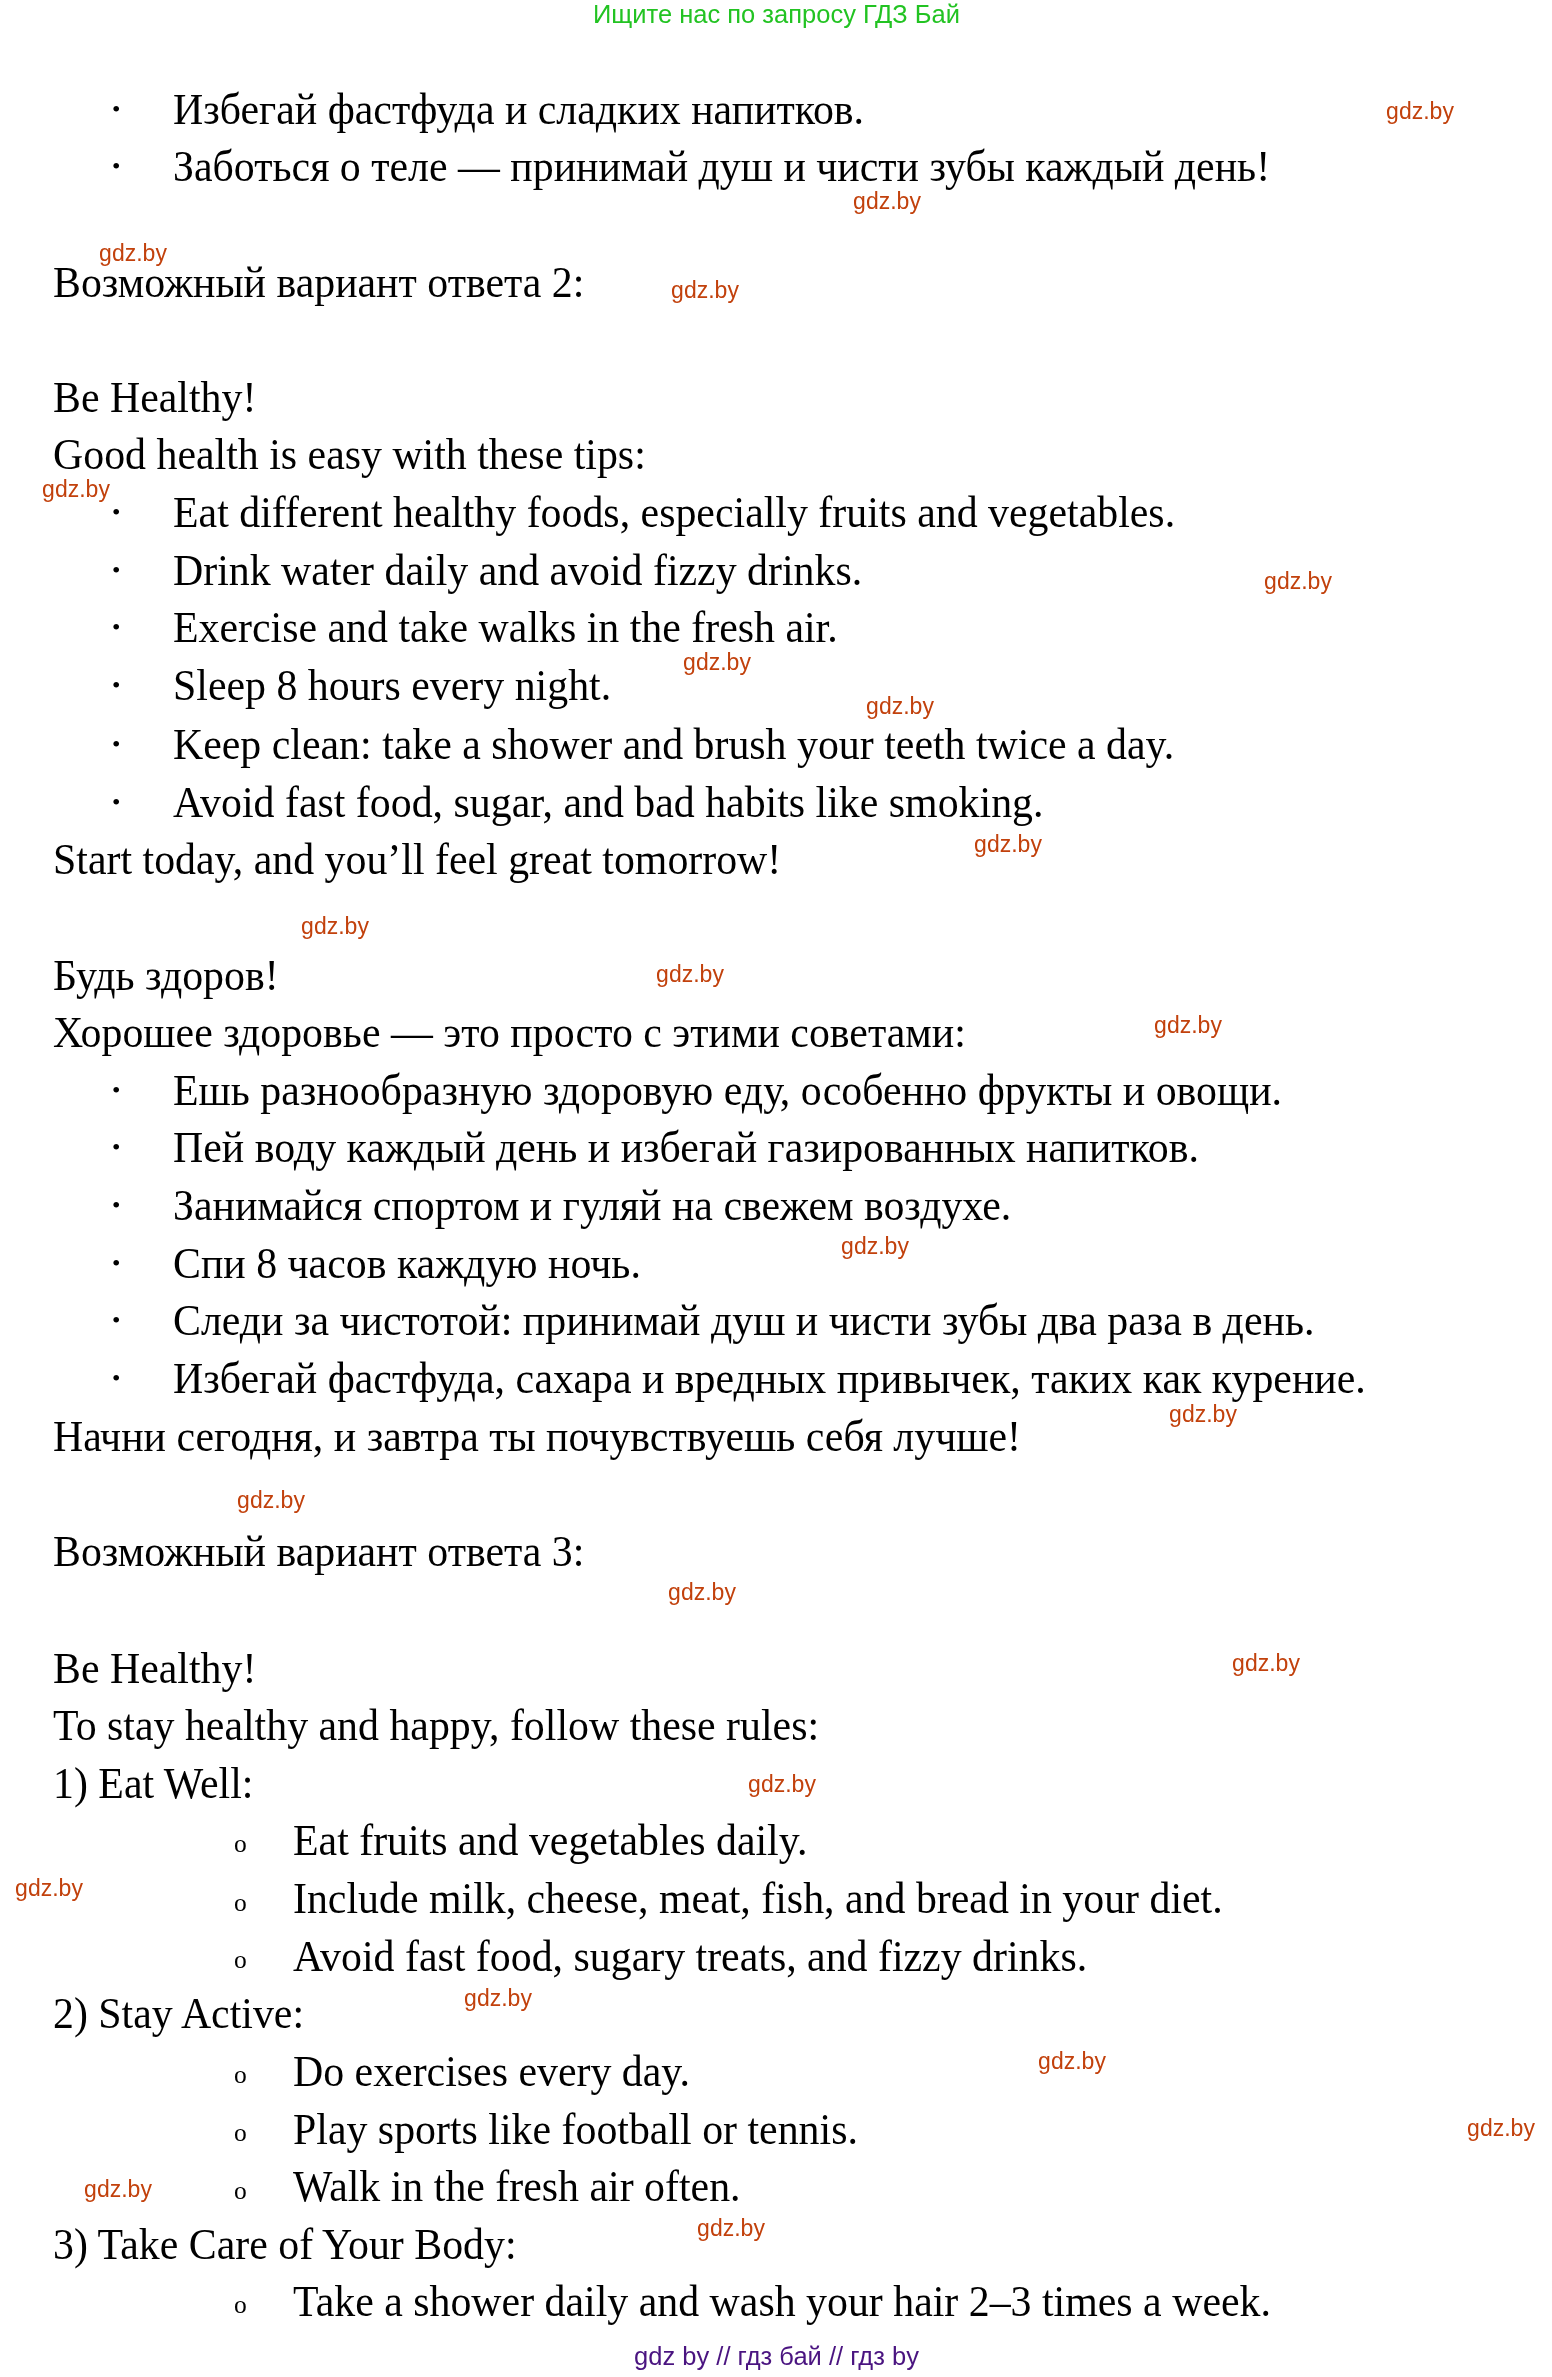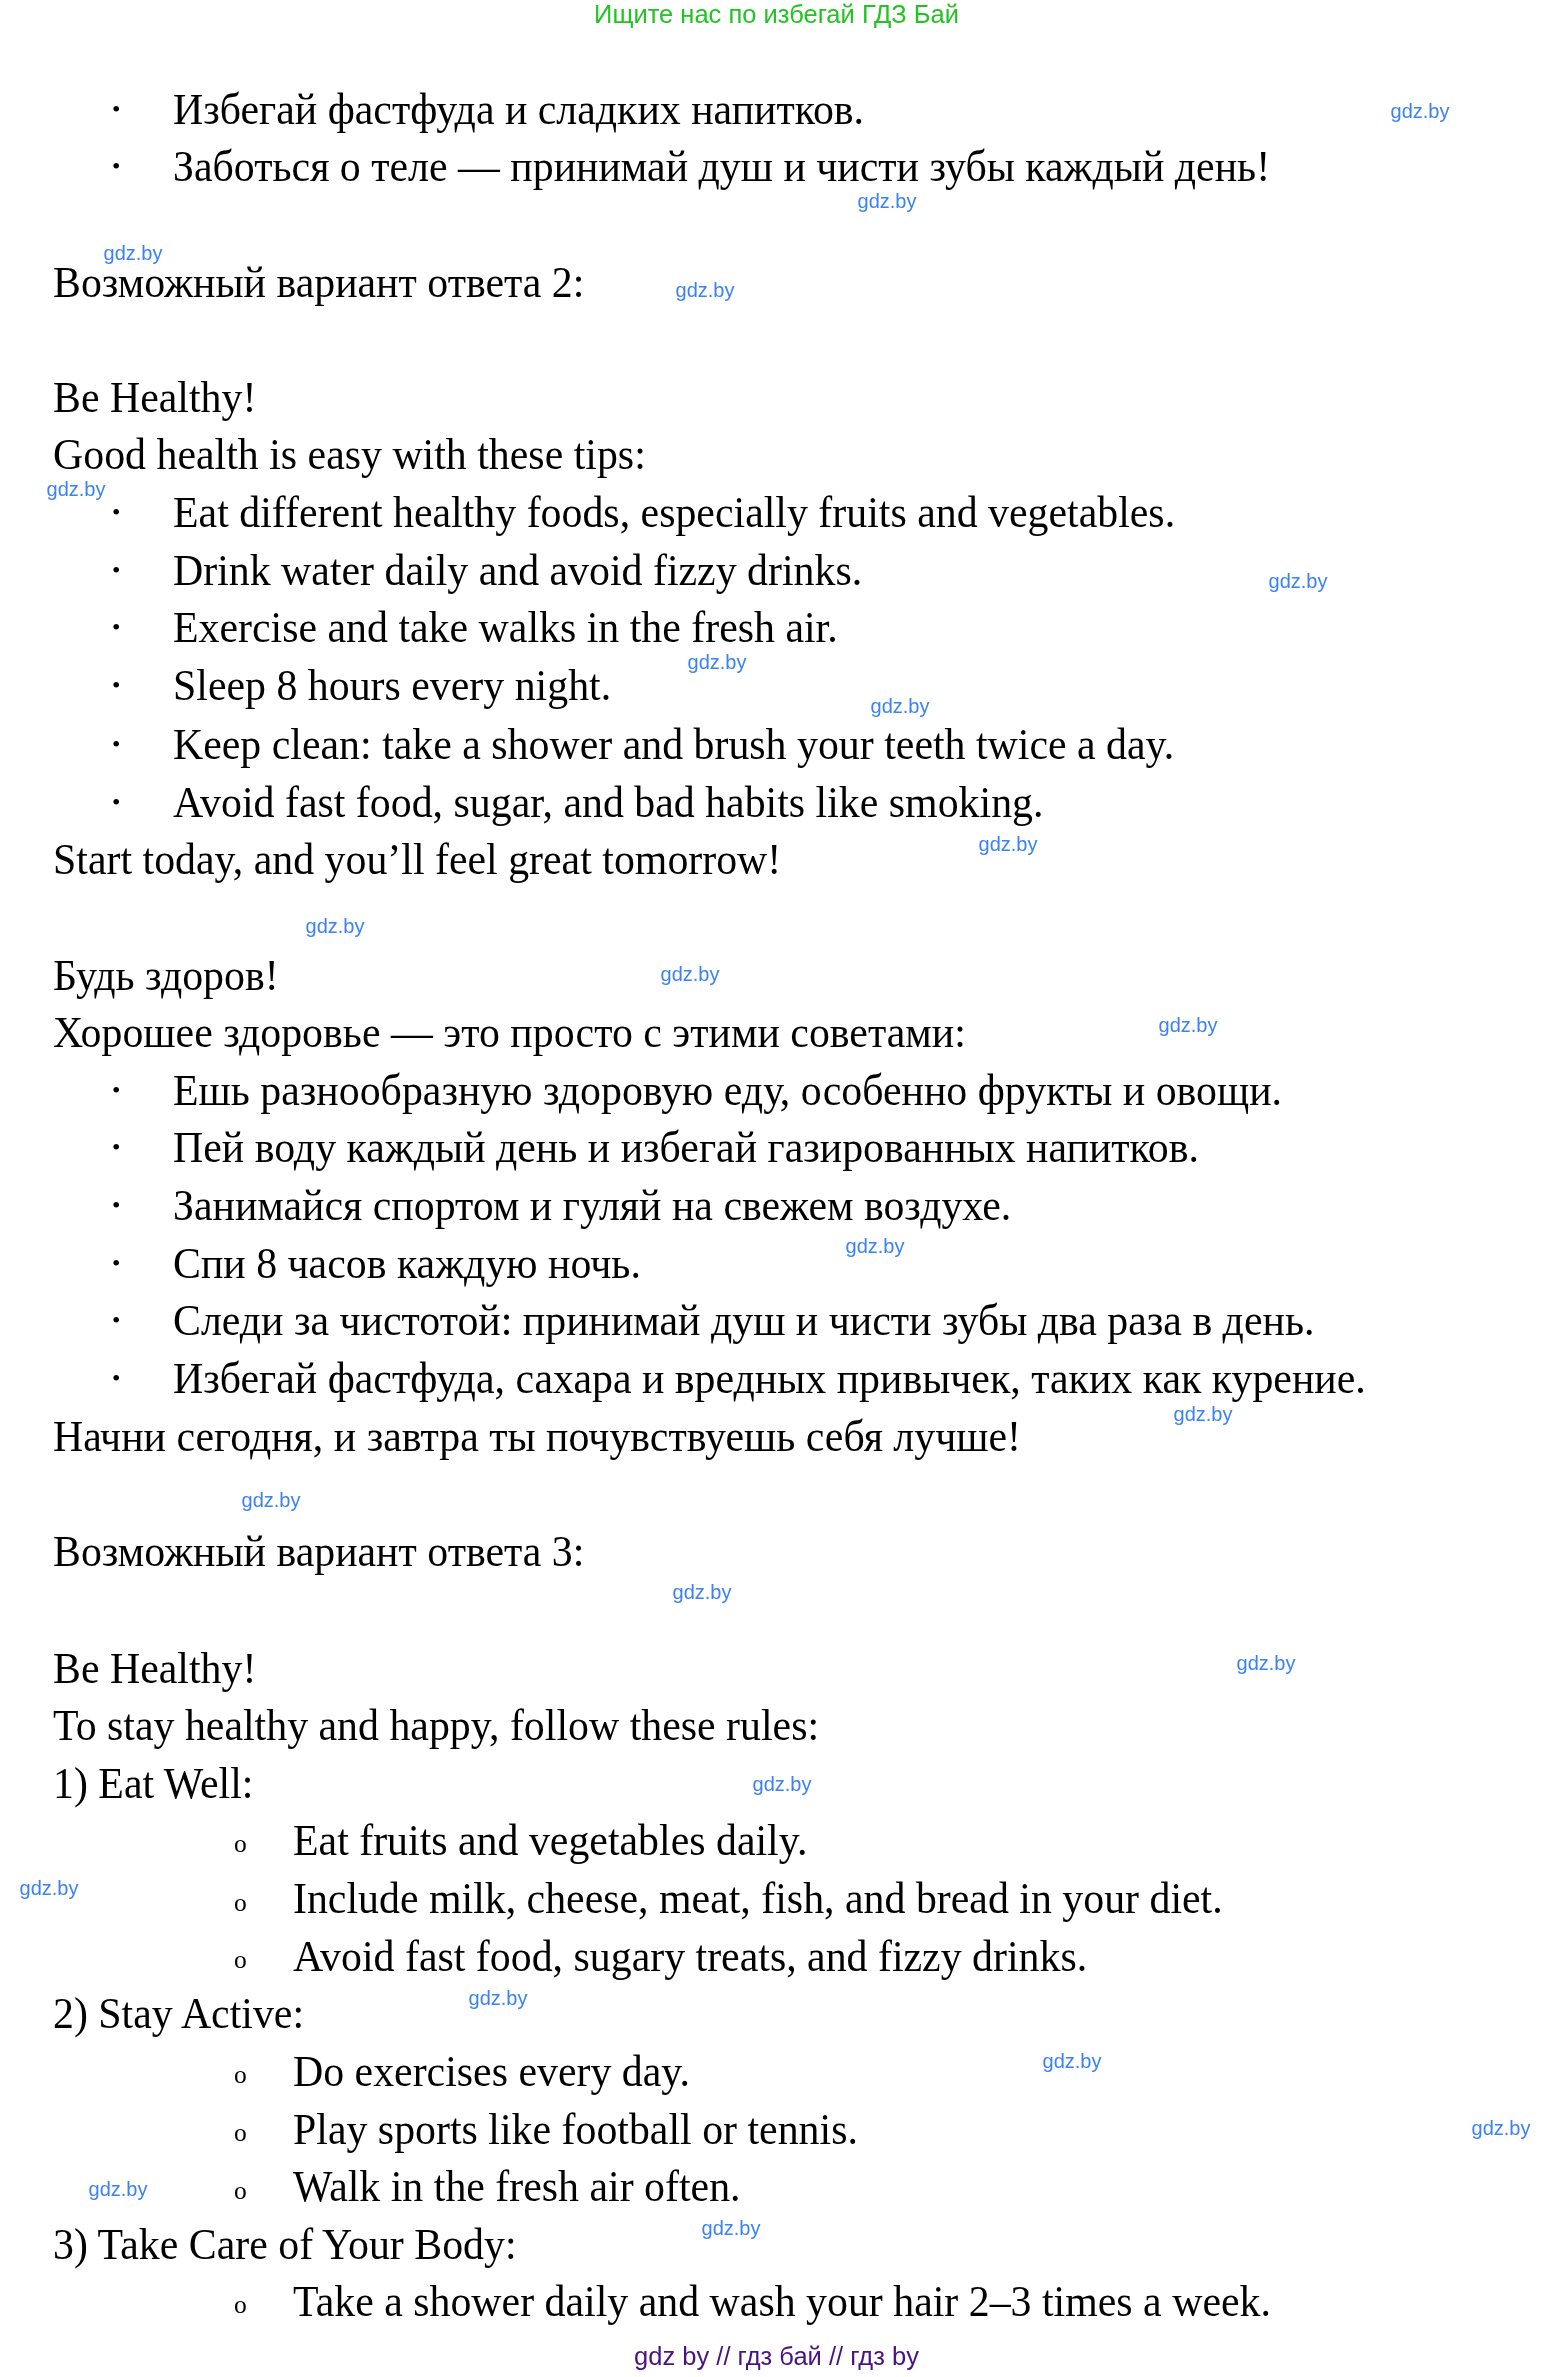--- a/index.html
+++ b/index.html
@@ -2,26 +2,26 @@
 <html style="font-size:12.8px"><head>
 <meta charset="utf-8">
 <style>
   html, body { margin:0; padding:0; background:#ffffff; }
   body { width:1553px; height:2377px; position:relative; overflow:hidden; }
   .hdr { position:absolute; top:0; left:0; width:1553px; text-align:center; font-family:"Liberation Sans", sans-serif; font-size:25.5px; line-height:29px; color:#22c322; }
   .ftr { position:absolute; top:2340px; left:0; width:1553px; text-align:center; font-family:"Liberation Sans", sans-serif; font-size:25.5px; line-height:32px; color:#4a1480; }
   .ln { position:absolute; font-family:"Liberation Serif", serif; font-size:45px; line-height:51px; color:#000; white-space:nowrap; transform:scaleX(0.93); transform-origin:left center; }
   .bul { position:absolute; font-family:"Liberation Serif", serif; font-size:24px; line-height:51px; color:#000; }
   .sub { position:absolute; font-family:"Liberation Serif", serif; font-size:25.5px; line-height:51px; color:#000; }
-  .wm { position:absolute; font-family:"Liberation Sans", sans-serif; font-size:20px; line-height:25.5px; color:#3b82f6; white-space:nowrap; transform:translate(-50%,-50%); }
+  .wm { position:absolute; font-family:"Liberation Sans", sans-serif; font-size:23px; line-height:25.5px; color:#c2410c; white-space:nowrap; transform:translate(-50%,-50%); }
 </style>
 </head>
 <body>
 
-<div class="hdr">Ищите нас по избегай ГДЗ Бай</div>
+<div class="hdr">Ищите нас по запросу ГДЗ Бай</div>
 
 <div id="content">
     <span class="bul" style="left: 112px; top: 84px;">•</span>
     <div class="ln" style="top: 84px; left: 173px;">Избегай фастфуда и сладких напитков.</div>
     <span class="bul" style="left: 112px; top: 141px;">•</span>
     <div class="ln" style="top: 141px; left: 173px;">Заботься о теле — принимай душ и чисти зубы каждый день!</div>
     <div class="ln" style="top: 257px; left: 53px;">Возможный вариант ответа 2:</div>
     <div class="ln" style="top: 372px; left: 53px;">Be Healthy!</div>
     <div class="ln" style="top: 429px; left: 53px;">Good health is easy with these tips:</div>
     <span class="bul" style="left: 112px; top: 487px;">•</span>

